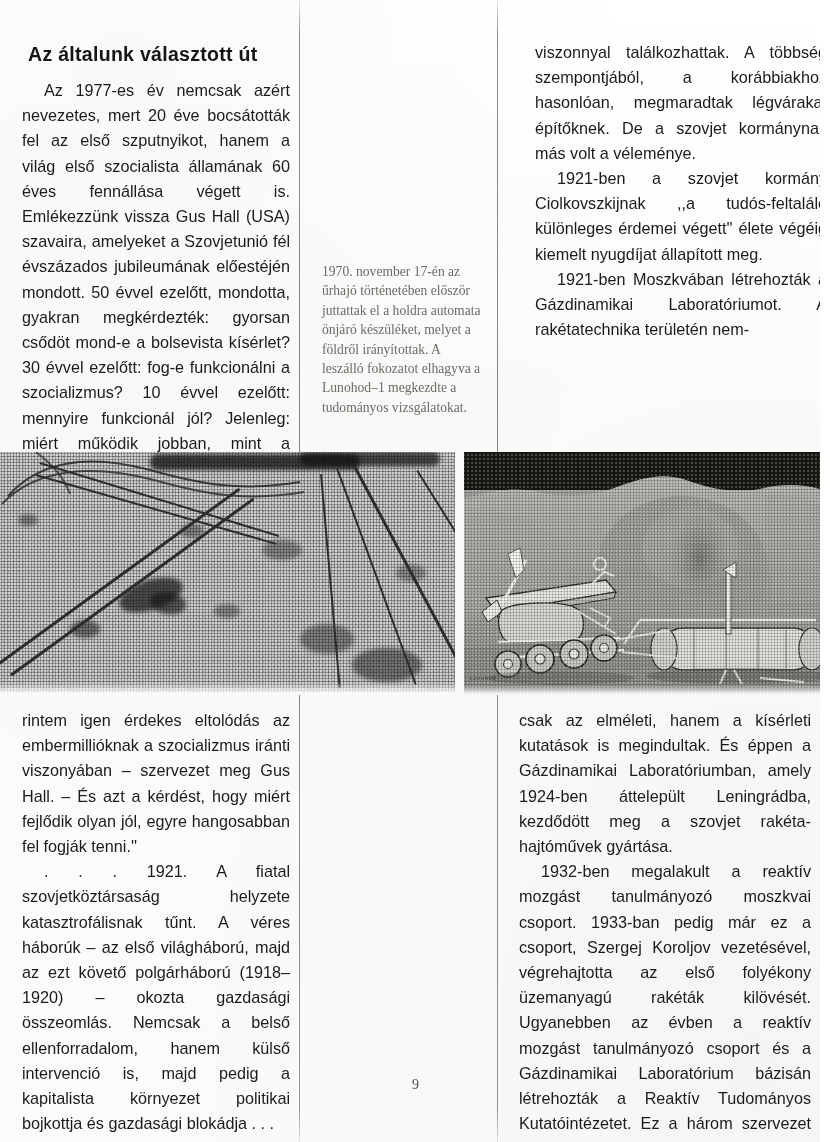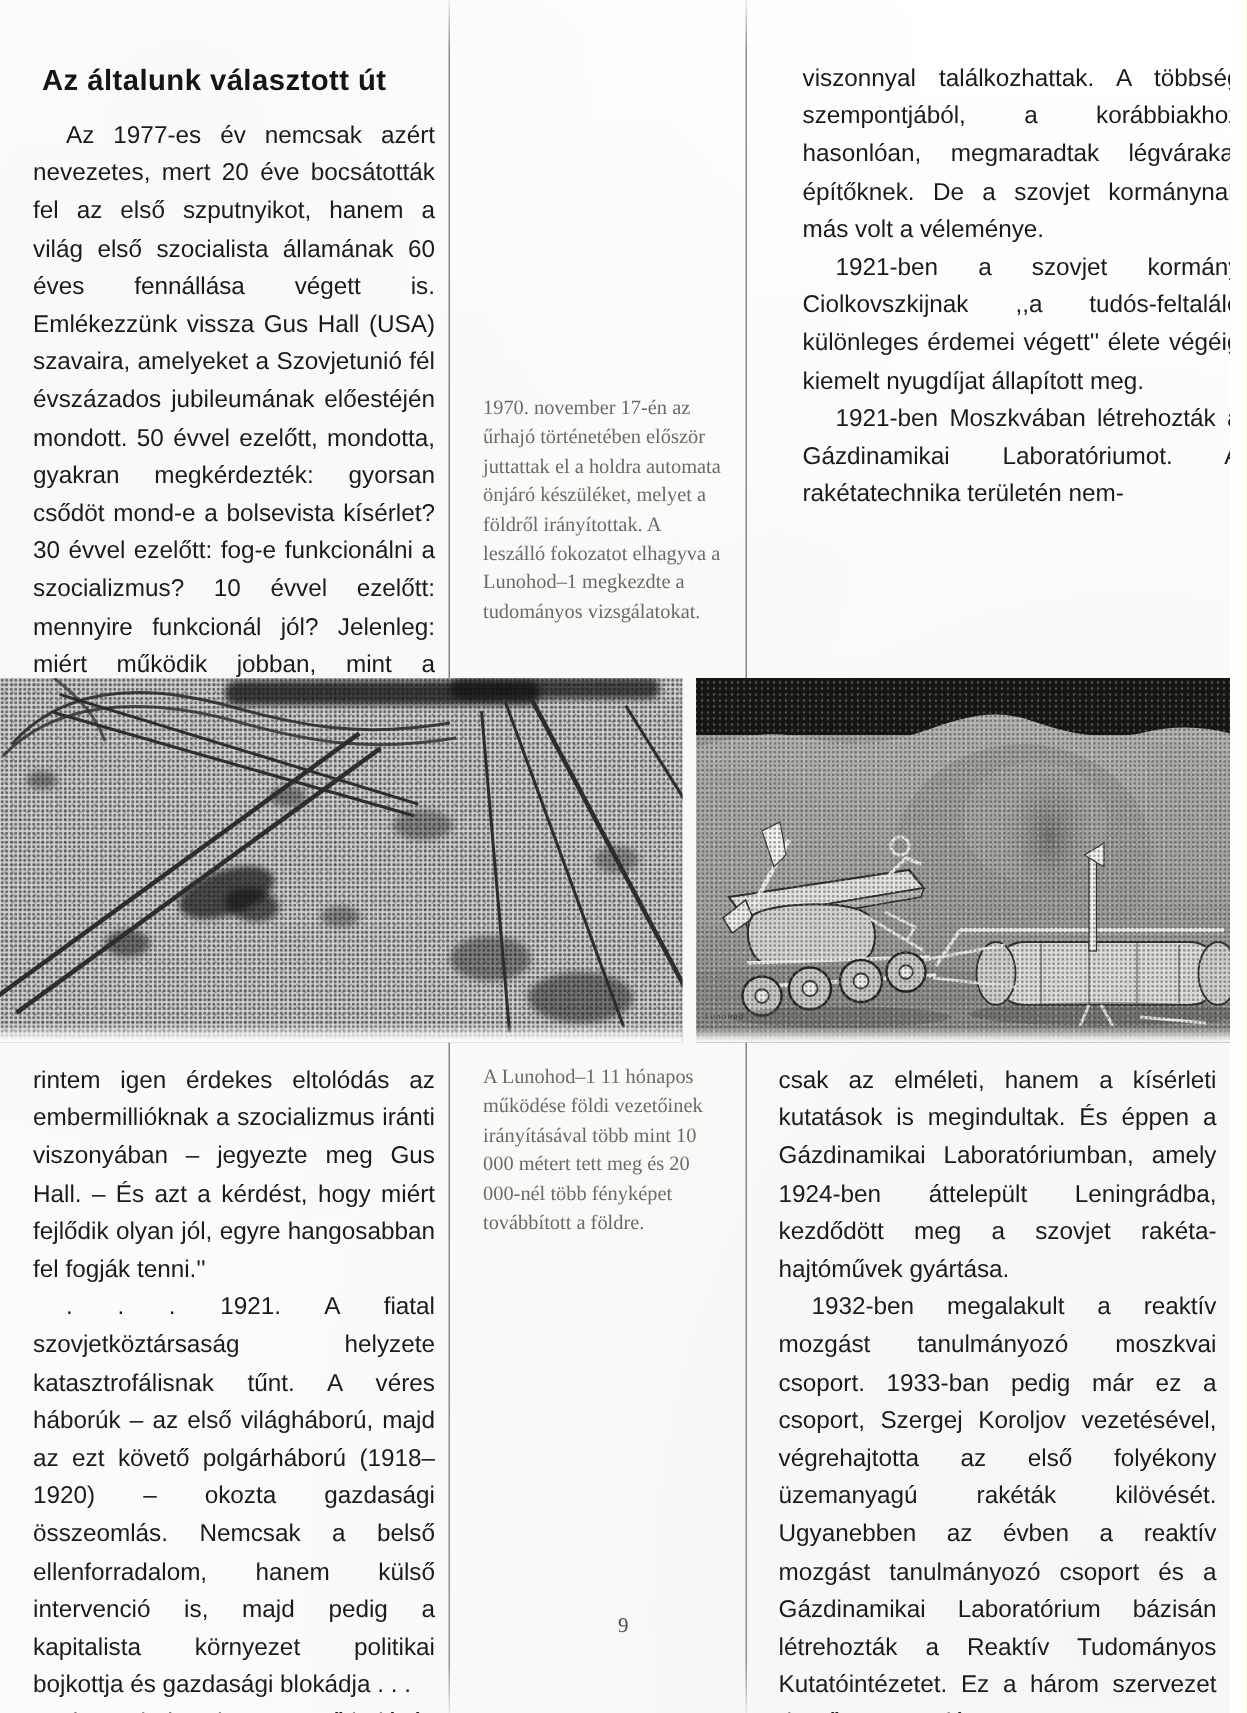--- a/index.html
+++ b/index.html
@@ -314,27 +314,26 @@
     </svg>
 
     <div class="ground-grain"></div>
 
     <div class="figcredit">Lunohod</div>
 
     <div style="position:absolute;left:0;right:0;bottom:0;height:10px;background:linear-gradient(180deg,rgba(255,255,255,0) 0%,rgba(255,255,255,0.9) 85%);"></div>
   </div>
 
   <div class="col body-col" style="left:22px; top:708px; width:268px;">
-    <p class="noindent">rintem igen érdekes eltolódás az embermillióknak a szocializmus iránti viszonyában – jegyezte meg Gus Hall. – És azt a kérdést, hogy miért fejlődik olyan jól, egyre hangosabban fel fogják tenni.''</p>
+    <p class="noindent">rintem igen érdekes eltolódás az embermillióknak a szocializmus iránti viszonyában – szervezet meg Gus Hall. – És azt a kérdést, hogy miért fejlődik olyan jól, egyre hangosabban fel fogják tenni.''</p>
     <p>. . . 1921. A fiatal szovjetköztársaság helyzete katasztrofálisnak tűnt. A véres háborúk – az első világháború, majd az ezt követő polgárháború (1918–1920) – okozta gazdasági összeomlás. Nemcsak a belső ellenforradalom, hanem külső intervenció is, majd pedig a kapitalista környezet politikai bojkottja és gazdasági blokádja . . .</p>
     <p>Ilyen helyzetben az űrhajózás rajongói, úgy tűnik, csak leereszkedő</p>
   </div>
 
   <div class="col caption-col" style="left:322px; top:708px; width:163px;">
-    <p>A Lunohod–1 11 hónapos működése földi vezetőinek irányításával több mint 10 000 métert tett meg és 20 000-nél több fényképet továbbított a földre.</p>
   </div>
 
   <div class="col body-col" style="left:519px; top:708px; width:292px;">
     <p class="noindent">csak az elméleti, hanem a kísérleti kutatások is megindultak. És éppen a Gázdinamikai Laboratóriumban, amely 1924-ben áttelepült Leningrádba, kezdődött meg a szovjet rakéta-hajtóművek gyártása.</p>
     <p>1932-ben megalakult a reaktív mozgást tanulmányozó moszkvai csoport. 1933-ban pedig már ez a csoport, Szergej Koroljov vezetésével, végrehajtotta az első folyékony üzemanyagú rakéták kilövését. Ugyanebben az évben a reaktív mozgást tanulmányozó csoport és a Gázdinamikai Laboratórium bázisán létrehozták a Reaktív Tudományos Kutatóintézetet. Ez a három szervezet döntő szerepet játszott</p>
   </div>
 
   <div class="folio">9</div>
 
 </div>

